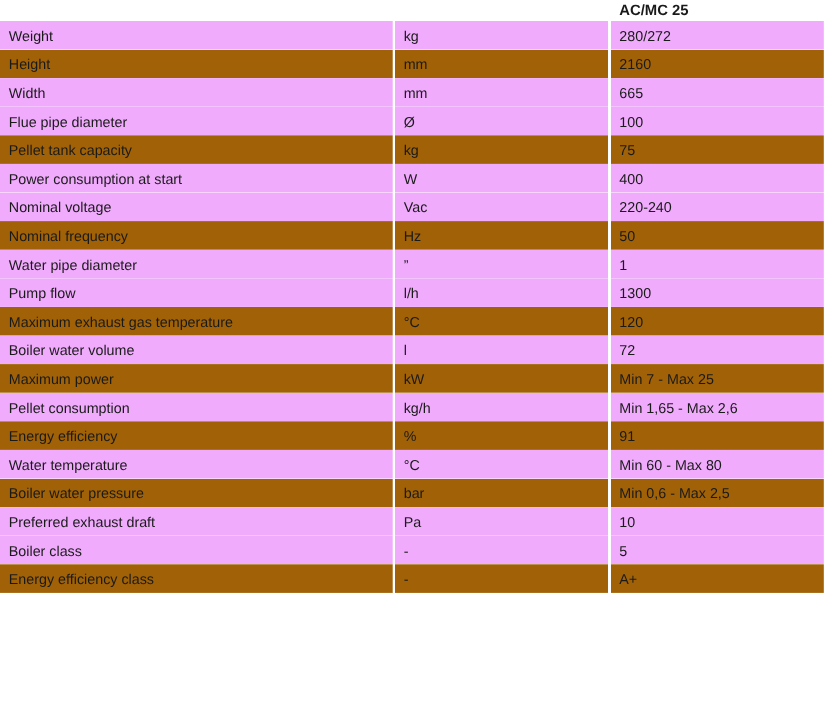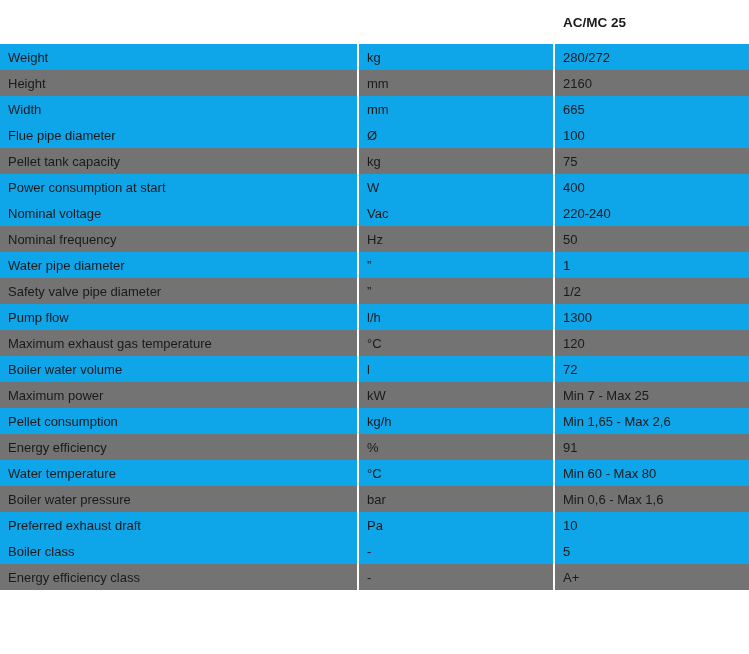--- a/index.html
+++ b/index.html
@@ -35,30 +35,30 @@
     overflow: hidden;
   }
   table.spec-table td:last-child, table.spec-table th:last-child {
     border-right: none;
   }
   .cell-unit {
     text-align: right;
     padding-right: 30px;
   }
   tr.row-head th {
-    height: 44px;
+    height: 19px;
     font-weight: bold;
     font-size: 13.5px;
     background: #ffffff;
   }
   tr.row-head th.head-value {
     padding-left: 8px;
   }
-  tr.odd td { background: #0ea5e9; }
-  tr.even td { background: #737373; }
+  tr.odd td { background: #f0abfc; }
+  tr.even td { background: #a16207; }
 </style>
 </head>
 <body>
 
 <table class="spec-table">
   <colgroup>
     <col class="c-label">
     <col class="c-unit">
     <col class="c-value">
   </colgroup>
@@ -108,25 +108,20 @@
       <tr class="even">
         <td class="cell-label">Nominal frequency</td>
         <td class="cell-unit">Hz</td>
         <td class="cell-value">50</td>
       </tr>
       <tr class="odd">
         <td class="cell-label">Water pipe diameter</td>
         <td class="cell-unit">”</td>
         <td class="cell-value">1</td>
       </tr>
-      <tr class="even">
-        <td class="cell-label">Safety valve pipe diameter</td>
-        <td class="cell-unit">”</td>
-        <td class="cell-value">1/2</td>
-      </tr>
       <tr class="odd">
         <td class="cell-label">Pump flow</td>
         <td class="cell-unit">l/h</td>
         <td class="cell-value">1300</td>
       </tr>
       <tr class="even">
         <td class="cell-label">Maximum exhaust gas temperature</td>
         <td class="cell-unit">°C</td>
         <td class="cell-value">120</td>
       </tr>
@@ -151,21 +146,21 @@
         <td class="cell-value">91</td>
       </tr>
       <tr class="odd">
         <td class="cell-label">Water temperature</td>
         <td class="cell-unit">°C</td>
         <td class="cell-value">Min 60 - Max 80</td>
       </tr>
       <tr class="even">
         <td class="cell-label">Boiler water pressure</td>
         <td class="cell-unit">bar</td>
-        <td class="cell-value">Min 0,6 - Max 1,6</td>
+        <td class="cell-value">Min 0,6 - Max 2,5</td>
       </tr>
       <tr class="odd">
         <td class="cell-label">Preferred exhaust draft</td>
         <td class="cell-unit">Pa</td>
         <td class="cell-value">10</td>
       </tr>
       <tr class="odd">
         <td class="cell-label">Boiler class</td>
         <td class="cell-unit">-</td>
         <td class="cell-value">5</td>

